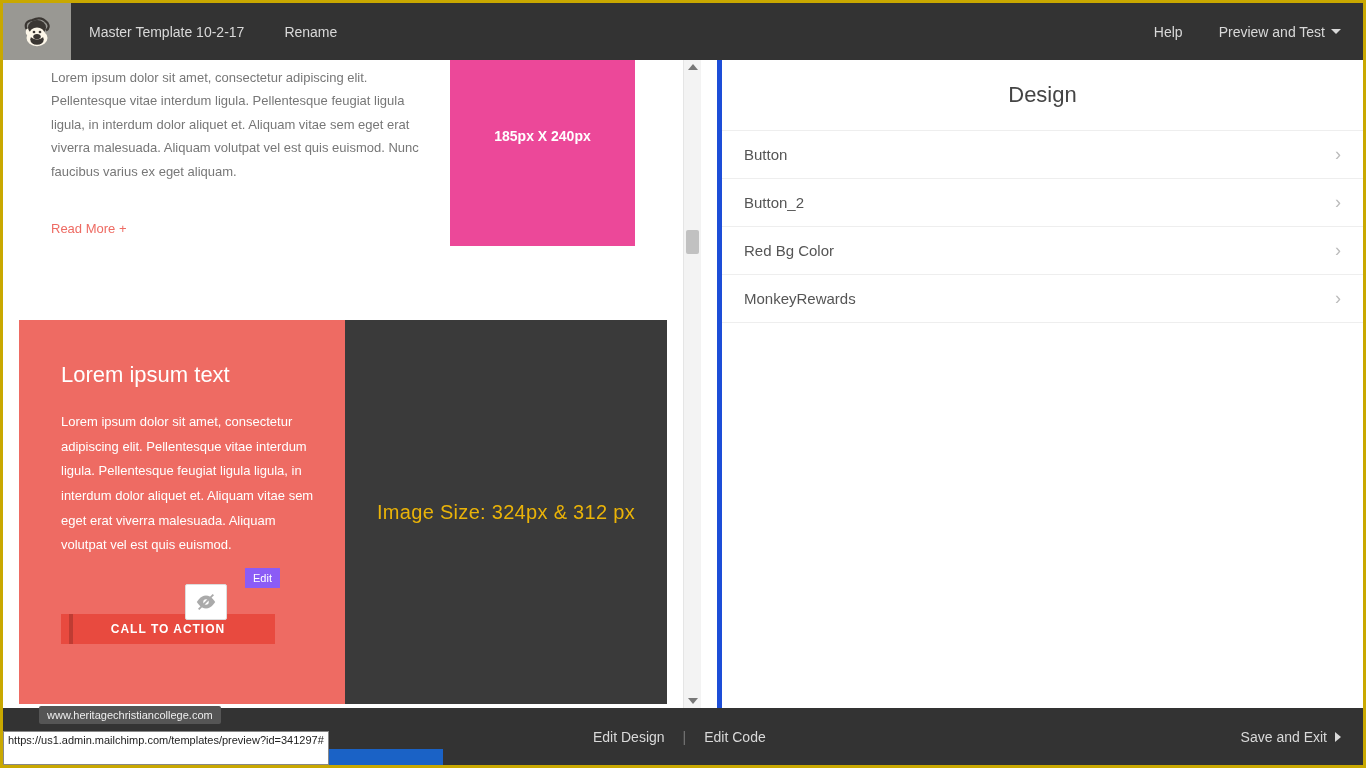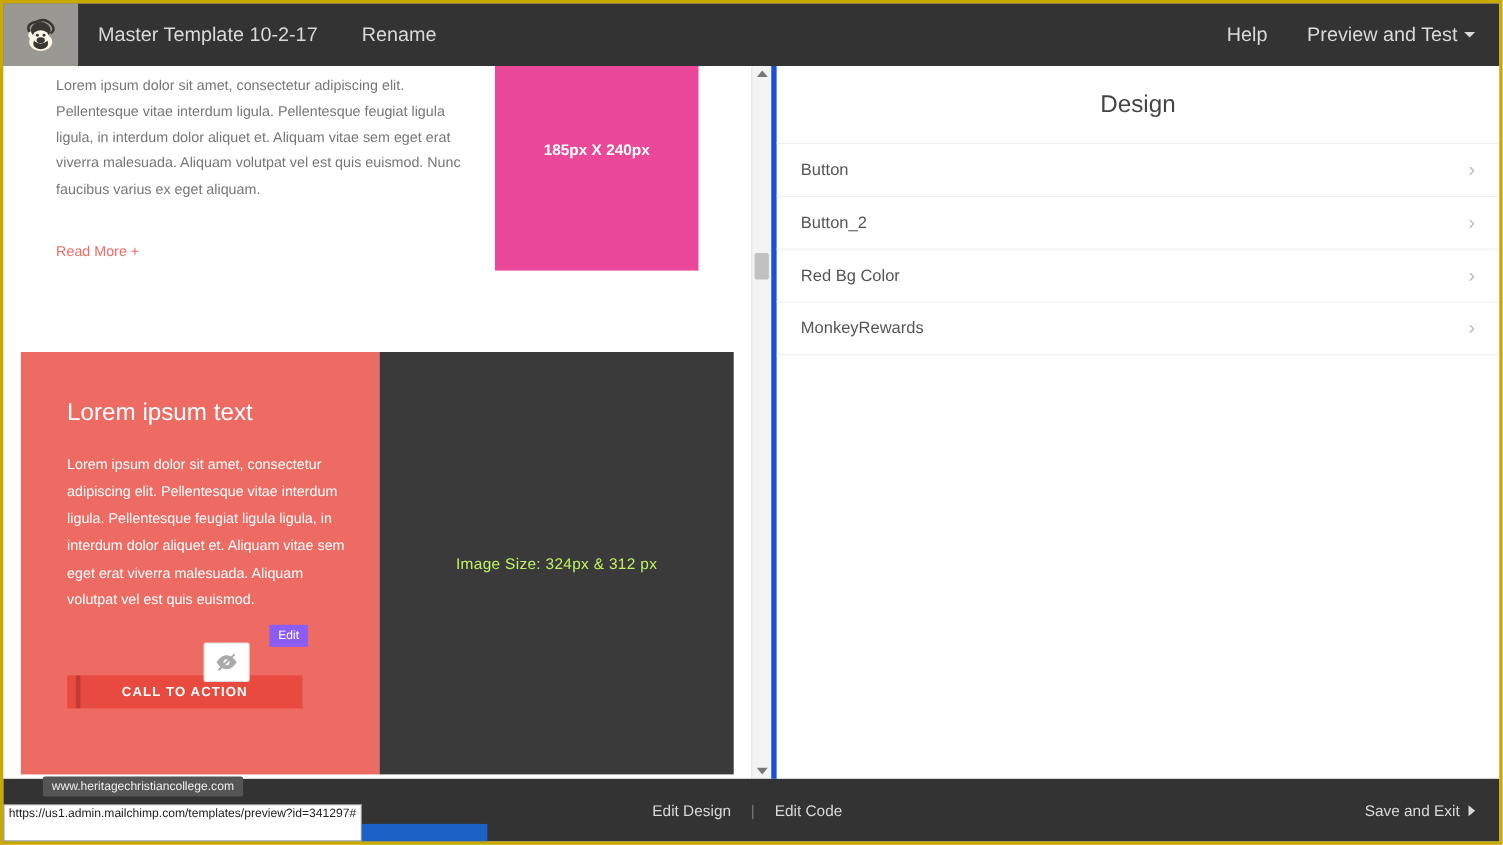--- a/index.html
+++ b/index.html
@@ -2,32 +2,32 @@
 <html><head>
 <meta charset="utf-8">
 <style>
 * { margin: 0; padding: 0; box-sizing: border-box; }
 body { font-family: 'Helvetica Neue', Arial, sans-serif; width: 1366px; height: 768px; overflow: hidden; background: #fff; position: relative; }
 
 
 .frame { position: absolute; inset: 0; border: 3px solid #c9a800; pointer-events: none; z-index: 1000; }
 
 
-.header { position: absolute; top: 3px; left: 3px; right: 3px; height: 57px; background: #333333; display: flex; align-items: center; color: #e0e0e0; font-size: 18px; }
+.header { position: absolute; top: 3px; left: 3px; right: 3px; height: 57px; background: #333333; display: flex; align-items: center; color: #e0e0e0; font-size: 14px; }
 .logo-box { width: 68px; height: 57px; background: #999893; display: flex; align-items: center; justify-content: center; }
 .logo-box svg { width: 36px; height: 36px; }
 .template-name { margin-left: 18px; color: #d9d9d9; font-weight: 500; }
 .rename { margin-left: 40px; color: #d9d9d9; cursor: pointer; }
 .header-spacer { flex: 1; }
 .header-link { margin-right: 36px; color: #d9d9d9; cursor: pointer; font-weight: 500; display: flex; align-items: center; gap: 6px; }
 .header-link:last-child { margin-right: 22px; }
 .chevron-down { display: inline-block; width: 0; height: 0; border-left: 5px solid transparent; border-right: 5px solid transparent; border-top: 5px solid #d9d9d9; }
 
 
-.main { position: absolute; top: 60px; left: 3px; right: 3px; bottom: 60px; display: flex; }
+.main { position: absolute; top: 60px; left: 3px; right: 3px; bottom: 60px; display: flex; gap: 16px; }
 .left-pane { width: 698px; position: relative; background: #fff; }
 .left-scroll { position: absolute; right: 0; top: 0; bottom: 0; width: 18px; background: #f3f3f3; border-left: 1px solid #e5e5e5; }
 .left-scroll .arrow-up, .left-scroll .arrow-down { position: absolute; left: 50%; transform: translateX(-50%); width: 0; height: 0; }
 .left-scroll .arrow-up { top: 4px; border-left: 5px solid transparent; border-right: 5px solid transparent; border-bottom: 6px solid #777; }
 .left-scroll .arrow-down { bottom: 4px; border-left: 5px solid transparent; border-right: 5px solid transparent; border-top: 6px solid #777; }
 .left-scroll .thumb { position: absolute; left: 2px; right: 2px; top: 170px; height: 24px; background: #c1c1c1; border-radius: 2px; }
 
 .canvas { position: absolute; left: 0; top: 0; right: 18px; bottom: 0; overflow: hidden; padding: 0 16px; }
 
 
@@ -36,21 +36,21 @@
 .block1 .readmore { color: #ee6b63; font-size: 13px; margin-top: 34px; }
 .block1 .imgph { width: 185px; height: 220px; background: #ec4899; color: #fff; display: flex; align-items: center; justify-content: center; font-size: 14px; font-weight: 600; margin-top: -34px; }
 
 
 .block2 { margin-top: 38px; display: flex; position: relative; }
 .block2 .red { width: 326px; background: #ee6b63; color: #fff; padding: 42px 28px 60px 42px; }
 .block2 .red h2 { font-size: 22px; font-weight: 400; margin-bottom: 22px; }
 .block2 .red p { font-size: 13px; line-height: 1.9; }
 .block2 .cta { margin-top: 56px; background: #e84a3f; height: 30px; width: 214px; display: flex; align-items: center; justify-content: center; font-size: 12px; font-weight: 700; color: #fff; letter-spacing: 1px; position: relative; }
 .block2 .cta::before { content: ""; position: absolute; left: 8px; top: 0; bottom: 0; width: 4px; background: rgba(0,0,0,0.18); }
-.block2 .dark { flex: 1; background: #3a3a3a; color: #bef264; display: flex; align-items: center; justify-content: center; font-size: 14px; letter-spacing: .3px; }
+.block2 .dark { flex: 1; background: #3a3a3a; color: #eab308; display: flex; align-items: center; justify-content: center; font-size: 20px; letter-spacing: .3px; }
 .edit-badge { position: absolute; left: 226px; top: 248px; background: #8b5cf6; color: #fff; font-size: 11px; font-weight: 400; padding: 4px 8px; z-index: 5; }
 .eye-tool { position: absolute; left: 166px; top: 264px; width: 42px; height: 36px; background: #fff; border: 1px solid #ddd; display: flex; align-items: center; justify-content: center; z-index: 5; border-radius: 2px; }
 .eye-tool svg { width: 22px; height: 22px; fill: #999; }
 
 
 .right-pane { flex: 1; background: #fff; border-left: 5px solid #1d4ed8; display: flex; flex-direction: column; }
 .design-title { text-align: center; padding: 22px 0; font-size: 22px; color: #444; border-bottom: 1px solid #eee; font-weight: 400; }
 .ditem { display: flex; align-items: center; justify-content: space-between; padding: 0 22px; height: 48px; border-bottom: 1px solid #eee; color: #555; font-size: 15px; cursor: pointer; }
 .ditem .chev { color: #bbb; font-size: 18px; }
 

